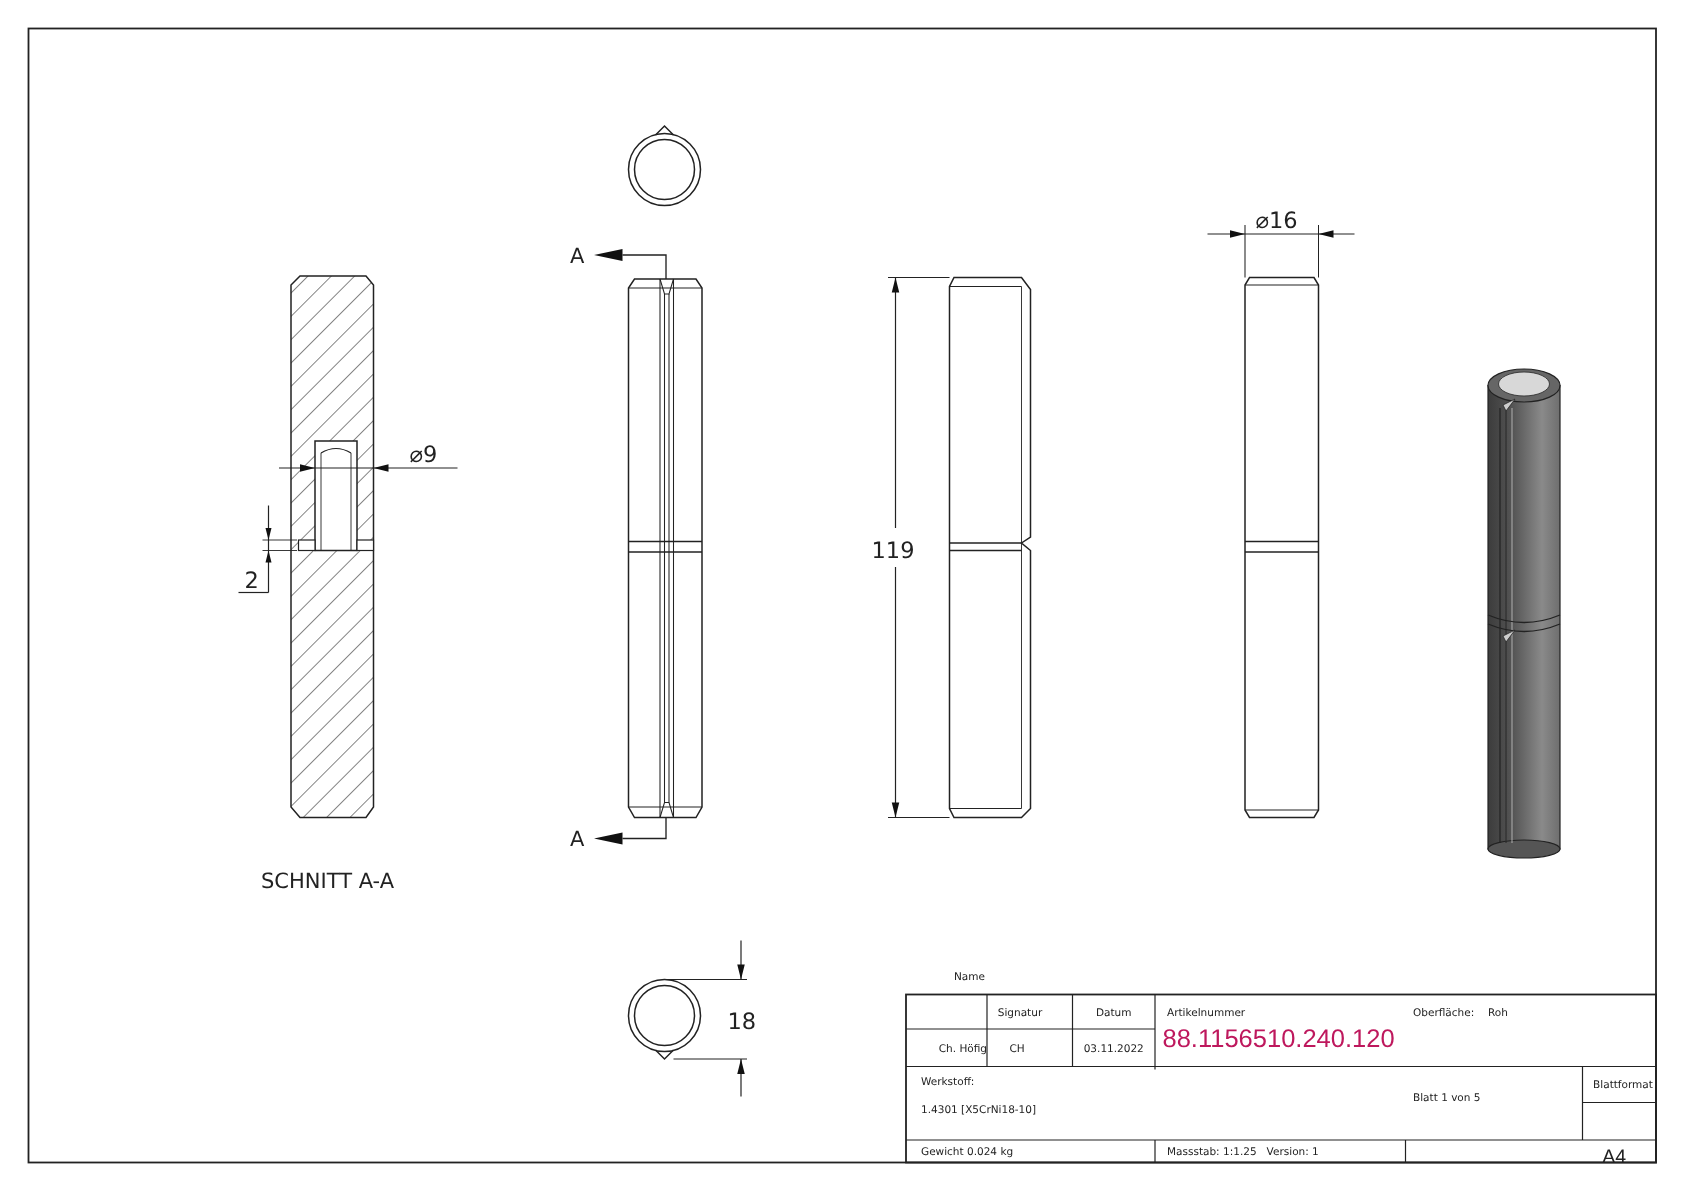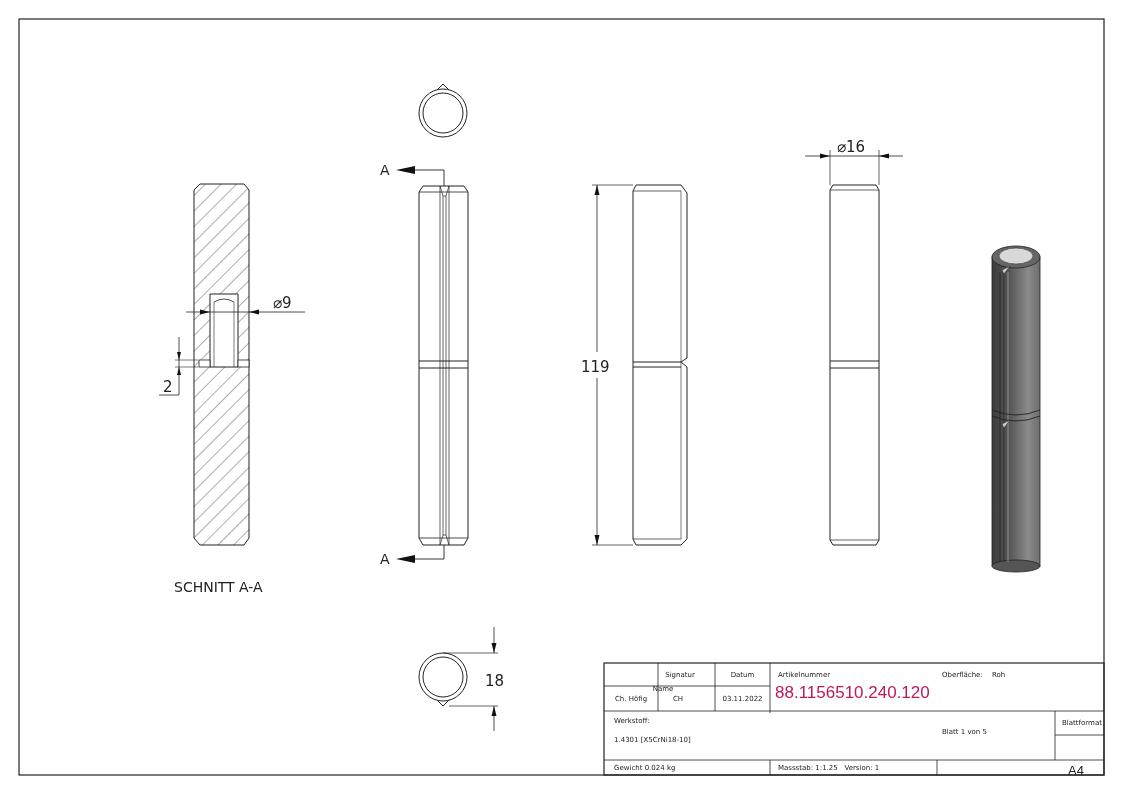--- a/index.html
+++ b/index.html
@@ -146,24 +146,24 @@
     <line x1="658" y1="663" x2="658" y2="711" stroke-width="0.8"></line>
     <line x1="715" y1="663" x2="715" y2="711" stroke-width="0.8"></line>
     <line x1="770" y1="663" x2="770" y2="713" stroke-width="0.8"></line>
     <line x1="770" y1="760" x2="770" y2="775" stroke-width="0.8"></line>
     <line x1="937" y1="760" x2="937" y2="775" stroke-width="0.8"></line>
     <line x1="1055" y1="711" x2="1055" y2="760" stroke-width="0.8"></line>
     <line x1="1055" y1="735" x2="1104" y2="735" stroke-width="0.8"></line>
   </g>
 </svg>
 
-<div class="tb tiny" style="left:604px;top:685px;width:54px;text-align:center;padding-left:32px;">Name</div>
+<div class="tb tiny" style="left:604px;top:647px;width:54px;padding-left:32px;">Name</div>
 <div class="tb tiny" style="left:658px;top:671px;width:44px;text-align:center;">Signatur</div>
 <div class="tb tiny" style="left:715px;top:671px;width:55px;text-align:center;">Datum</div>
-<div class="tb tiny" style="left:604px;top:695px;width:54px;text-align:center;">Ch. Höfig</div>
+<div class="tb tiny" style="left:604px;top:695px;width:54px;text-align:right;">Ch. Höfig</div>
 <div class="tb tiny" style="left:658px;top:695px;width:40px;text-align:center;">CH</div>
 <div class="tb tiny" style="left:715px;top:695px;width:55px;text-align:center;">03.11.2022</div>
 <div class="tb tiny" style="left:778px;top:671px;">Artikelnummer</div>
 <div class="tb big" style="left:775px;top:683px;">88.1156510.240.120</div>
 <div class="tb tiny" style="left:942px;top:671px;">Oberfläche:</div>
 <div class="tb tiny" style="left:992px;top:671px;">Roh</div>
 <div class="tb tiny" style="left:614px;top:717px;">Werkstoff:</div>
 <div class="tb tiny" style="left:614px;top:736px;">1.4301 [X5CrNi18-10]</div>
 <div class="tb tiny" style="left:1055px;top:719px;width:54px;text-align:center;">Blattformat</div>
 <div class="tb a4" style="left:1055px;top:763px;width:29px;text-align:right;">A4</div>

